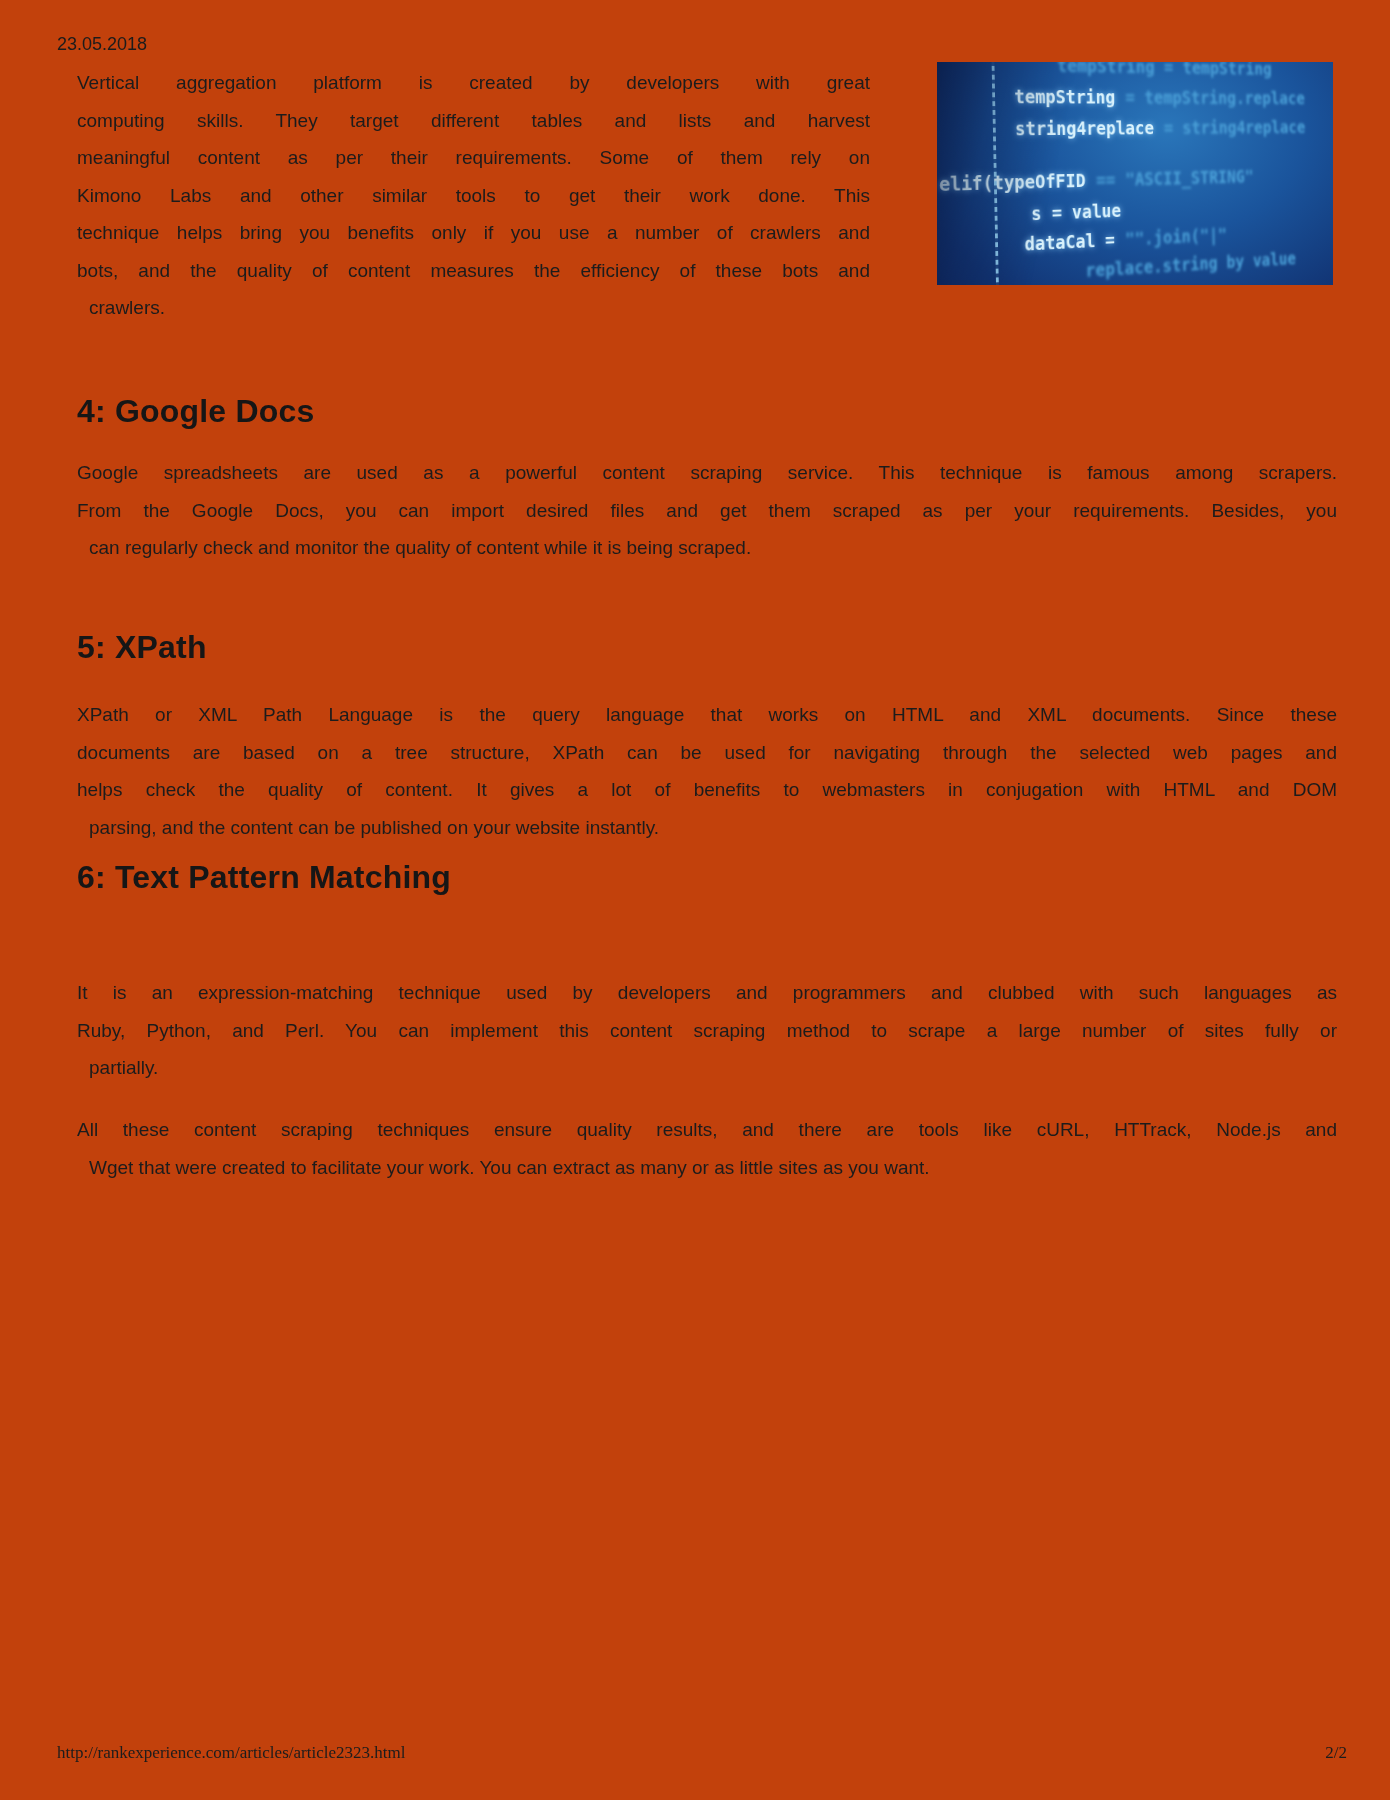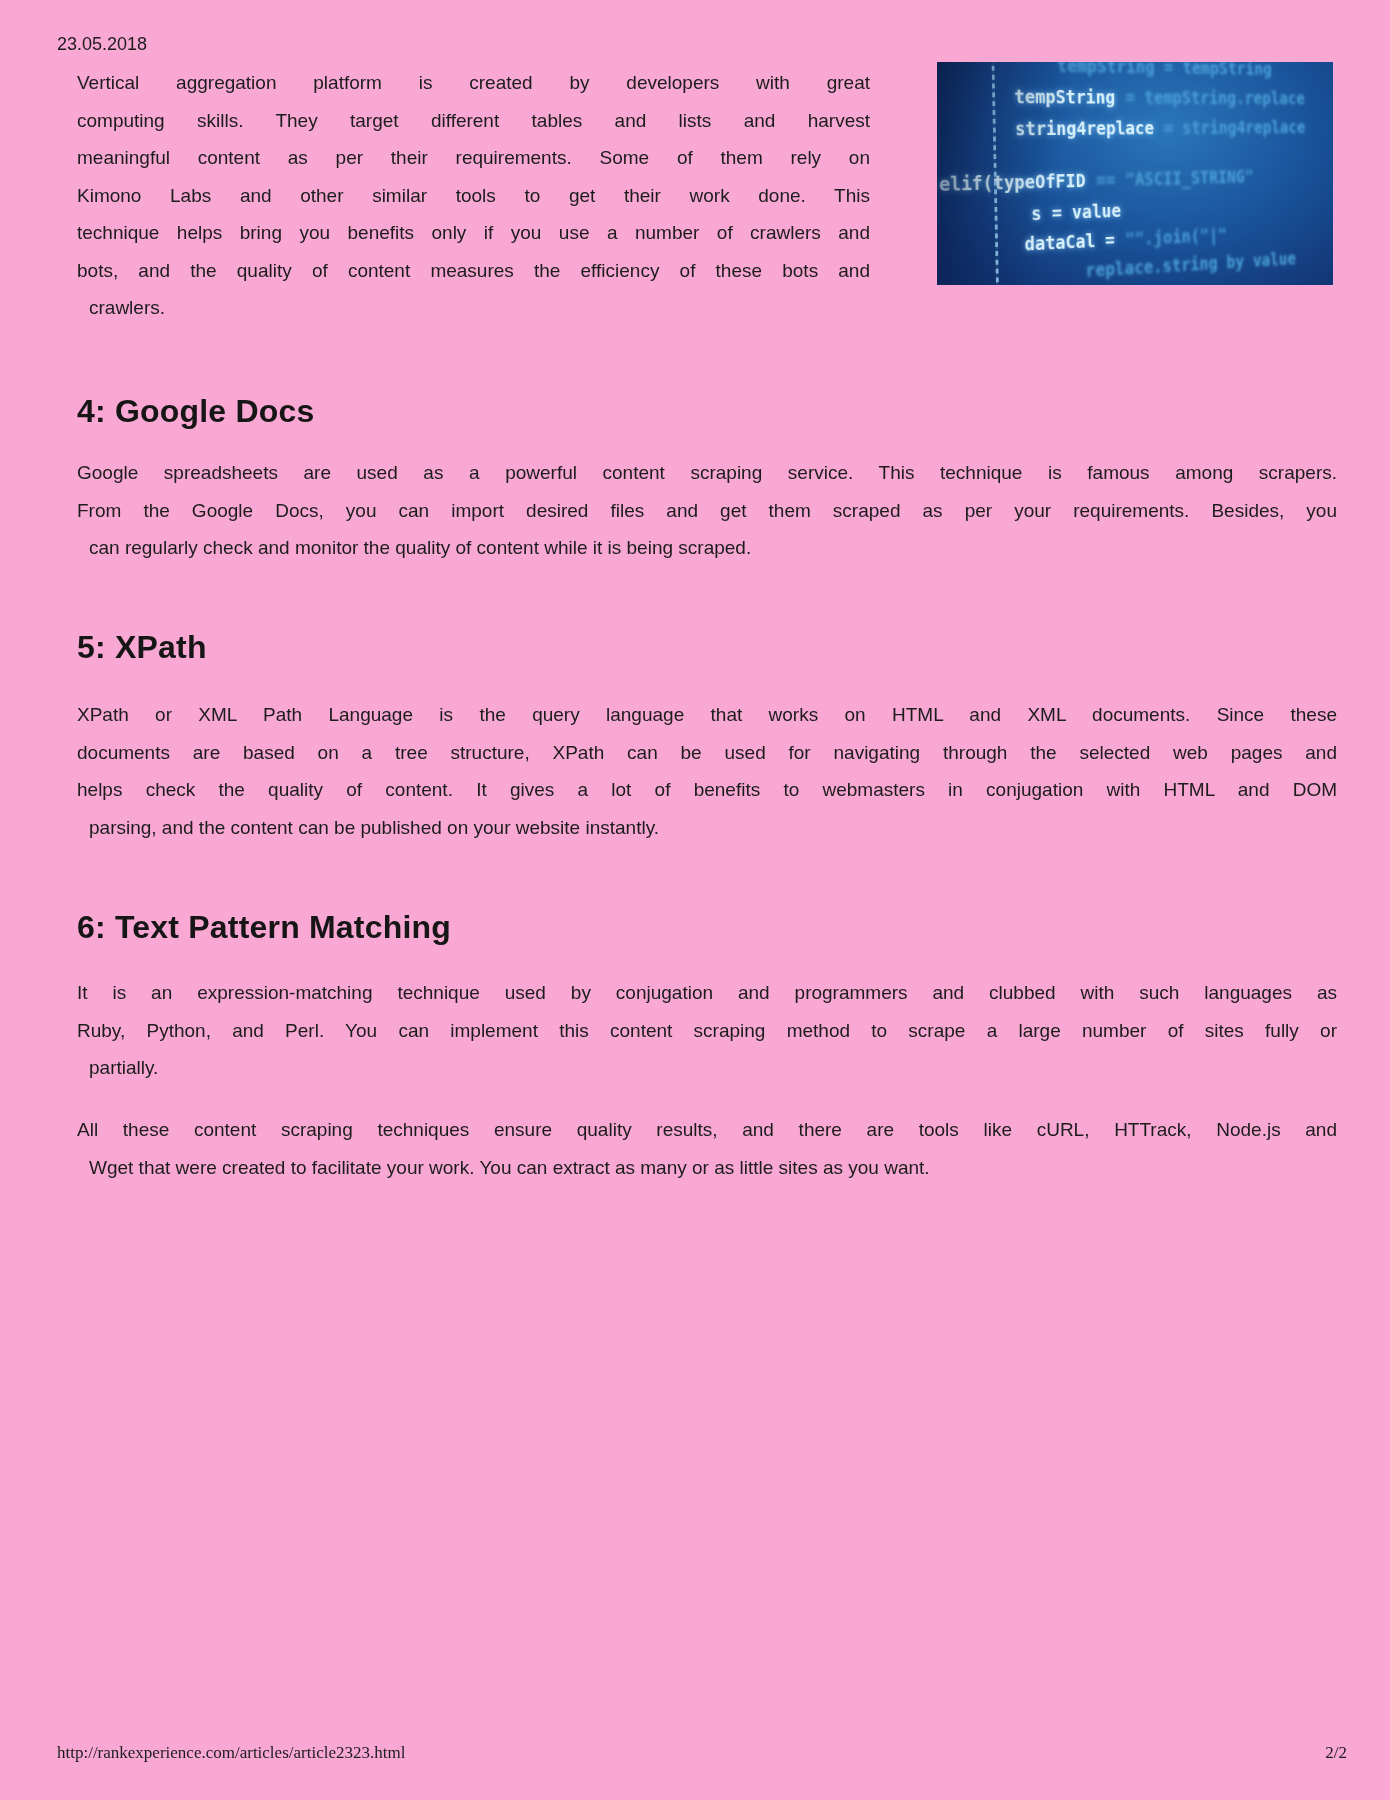--- a/index.html
+++ b/index.html
@@ -1,32 +1,32 @@
 <!DOCTYPE html>
 <html><head>
 <meta charset="utf-8">
 <style>
   html,body{margin:0;padding:0;background:#ffffff;}
-  .page{position:relative;width:1390px;height:1800px;background:#f9a8d4;overflow:hidden;
+  .page{position:relative;width:1390px;height:1800px;background:#c2410c;overflow:hidden;
         font-family:"Liberation Sans",sans-serif;color:#1c1c1c;}
 
   .date{position:absolute;left:57px;top:34px;font-size:18px;color:#1c1c1c;}
 
   
   .para{position:absolute;font-size:19px;line-height:37.5px;color:#1c1c1c;}
   .tline{white-space:nowrap;text-align:justify;text-align-last:justify;height:37.5px;overflow:visible;}
   .tline:last-child{text-align-last:left;margin-left:12px;}
 
   .p-intro{left:77px;top:64px;width:793px;}
   .p-body{left:77px;width:1260px;}
   .p2{top:454px;} .p3{top:696px;} .p4{top:974px;} .p5{top:1111px;}
 
   .h{position:absolute;left:77px;margin:0;font-size:32px;font-weight:700;color:#161616;
      font-family:"Liberation Sans",sans-serif;letter-spacing:.2px;}
-  .h4{top:393px;} .h5{top:629px;} .h6{top:909px;}
+  .h4{top:393px;} .h5{top:629px;} .h6{top:859px;}
 
   
   .code-image{position:absolute;left:937px;top:62px;width:396px;height:223px;overflow:hidden;
       background:radial-gradient(100% 135% at 58% 30%, #2a76ba 0%, #1a549c 35%, #123575 66%, #0c2057 100%);}
   .code-image .vignette{position:absolute;inset:0;
       background:linear-gradient(102deg, rgba(7,17,50,.6) 0%, rgba(7,17,50,.25) 14%, rgba(7,17,50,0) 32%);}
   .code-pane{position:absolute;left:0;top:0;width:135%;height:100%;
       transform:perspective(760px) rotateY(15deg) rotate(-1.2deg);transform-origin:left center;
       font-family:"DejaVu Sans Mono",monospace;font-weight:bold;font-size:19px;line-height:31px;}
   .dotline{position:absolute;left:60px;top:-6px;bottom:-6px;width:3px;
@@ -89,21 +89,21 @@
   <h2 class="h h5">5: XPath</h2>
   <div class="para p-body p3">
       <div class="tline">XPath or XML Path Language is the query language that works on HTML and XML documents. Since these</div>
       <div class="tline">documents are based on a tree structure, XPath can be used for navigating through the selected web pages and</div>
       <div class="tline">helps check the quality of content. It gives a lot of benefits to webmasters in conjugation with HTML and DOM</div>
       <div class="tline">parsing, and the content can be published on your website instantly.</div>
     </div>
 
   <h2 class="h h6">6: Text Pattern Matching</h2>
   <div class="para p-body p4">
-      <div class="tline">It is an expression-matching technique used by conjugation and programmers and clubbed with such languages as</div>
+      <div class="tline">It is an expression-matching technique used by developers and programmers and clubbed with such languages as</div>
       <div class="tline">Ruby, Python, and Perl. You can implement this content scraping method to scrape a large number of sites fully or</div>
       <div class="tline">partially.</div>
     </div>
 
   <div class="para p-body p5">
       <div class="tline">All these content scraping techniques ensure quality results, and there are tools like cURL, HTTrack, Node.js and</div>
       <div class="tline">Wget that were created to facilitate your work. You can extract as many or as little sites as you want.</div>
     </div>
 
   <div class="footer">

